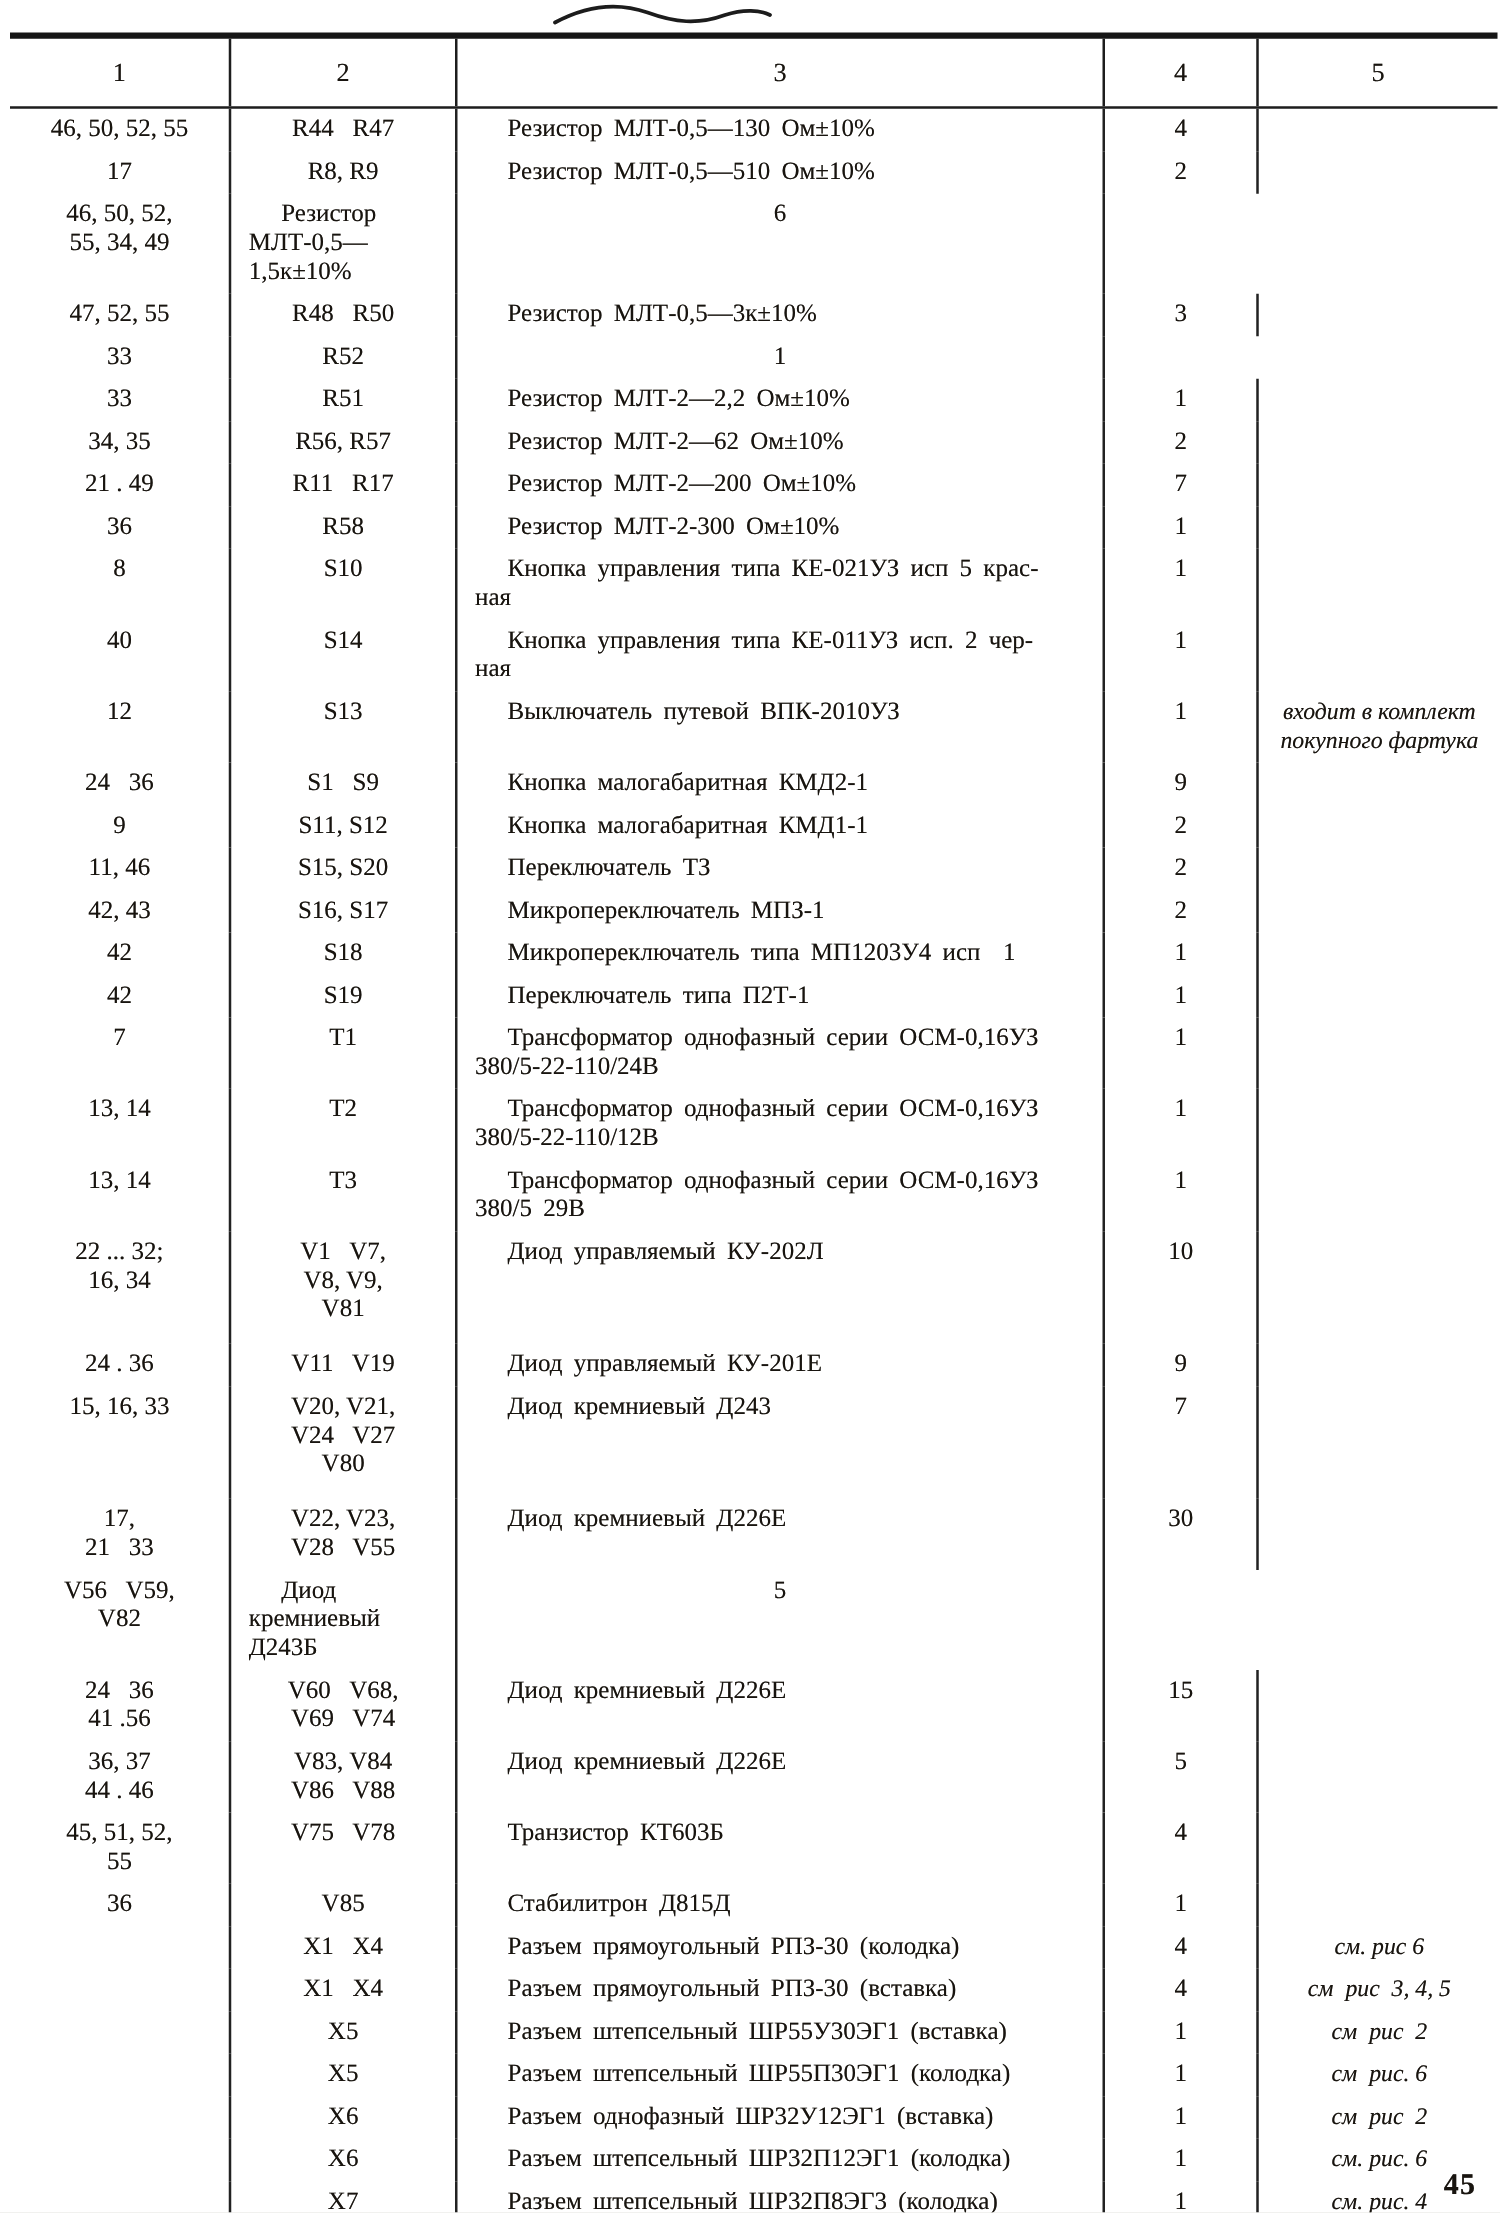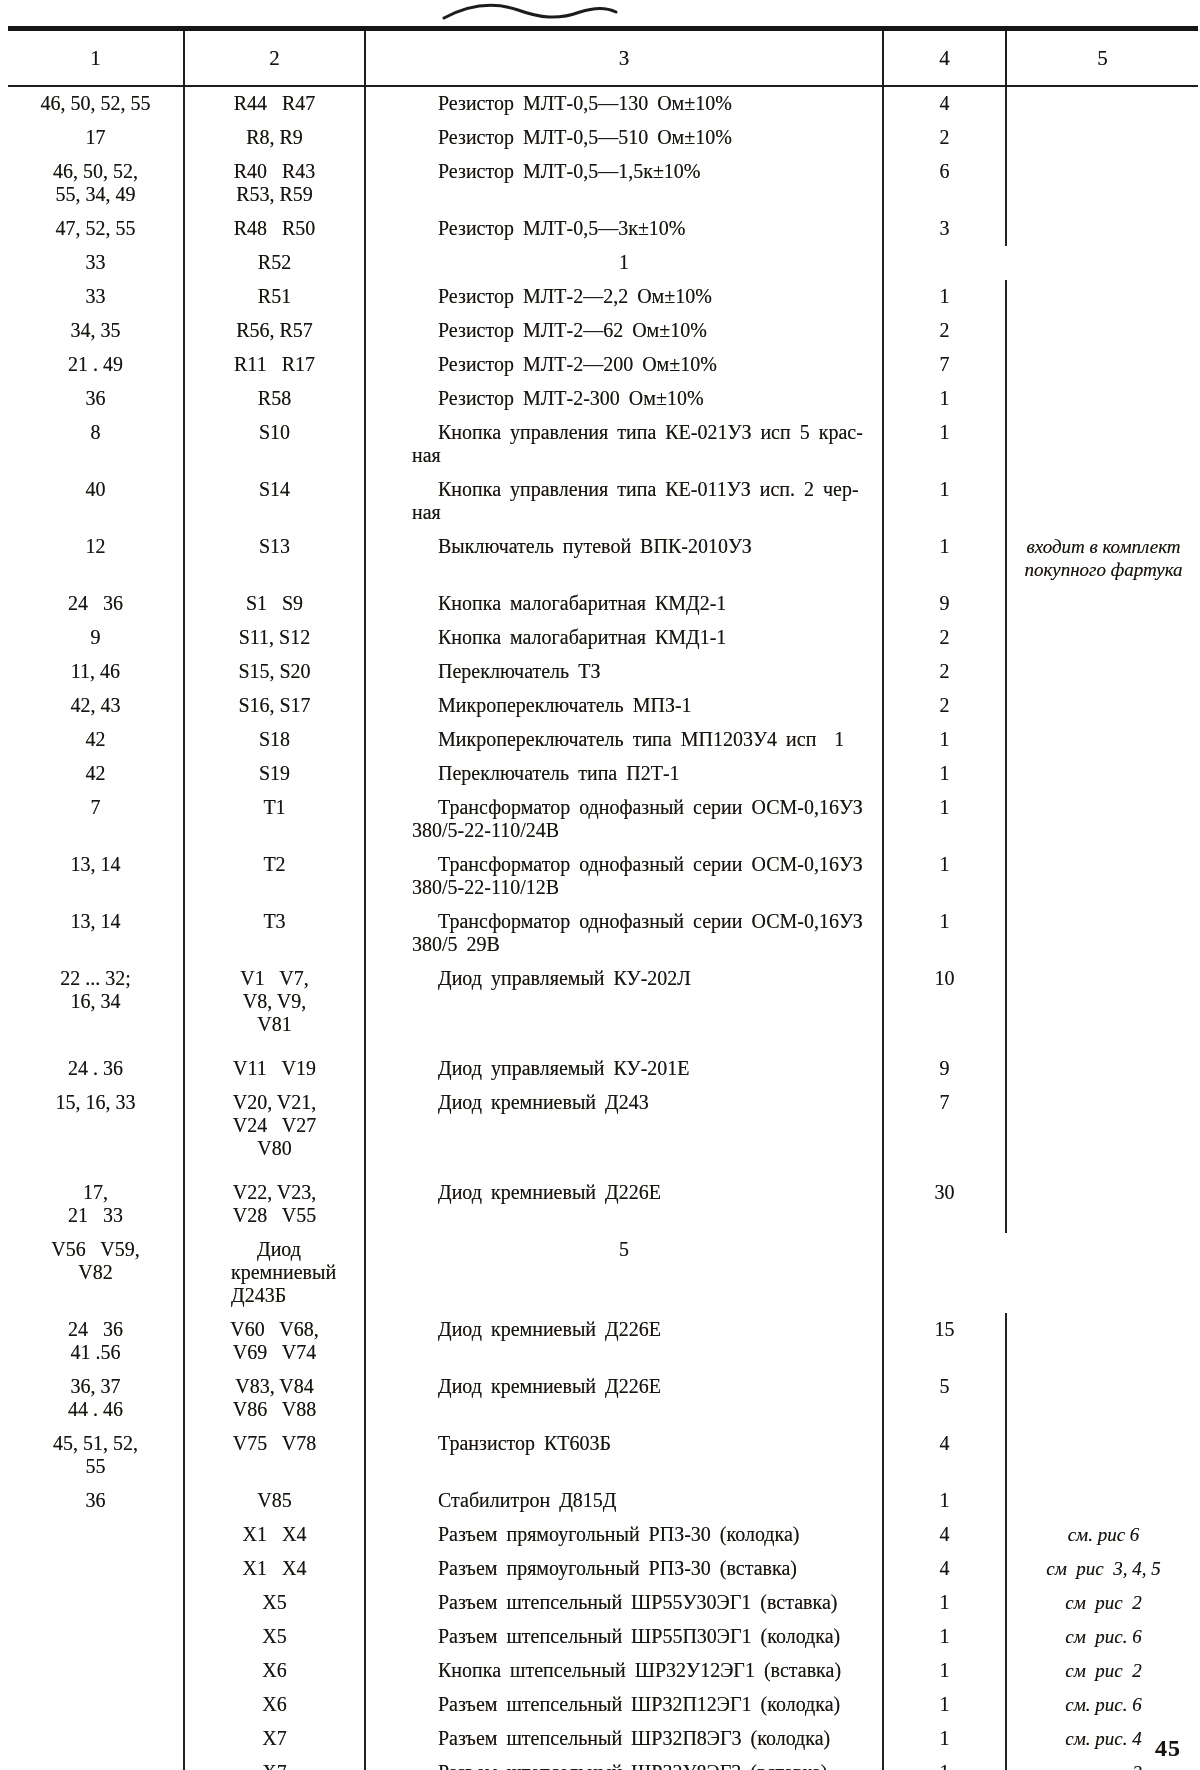--- a/index.html
+++ b/index.html
@@ -42,21 +42,20 @@
     text-align:center;
   }
   .trow > div:last-child{border-right:none;font-style:italic;}
   .trow.h3 > div{padding-bottom:16px;}
   .c3{
     text-align:left !important;
     padding-left:14px !important;
     padding-right:10px !important;
     text-indent:26px;
     word-spacing:4px;
-    margin-left:32px;
   }
   .c5{
     font-size:19px !important;
     padding-left:4px !important;
     padding-right:2px !important;
   }
   .pagenum{
     position:absolute;
     left:1155px;top:1735px;
     font-size:24px;
@@ -94,22 +93,20 @@
         <div class="trow">
     <div class="c1">17</div>
     <div class="c2">R8, R9</div>
     <div class="c3">Резистор МЛТ-0,5—510 Ом±10%</div>
     <div class="c4">2</div>
     <div class="c5"></div>
   </div>
         <div class="trow">
     <div class="c1">46, 50, 52,
 55, 34, 49</div>
-    <div class="c2">R40   R43
-R53, R59</div>
     <div class="c3">Резистор МЛТ-0,5—1,5к±10%</div>
     <div class="c4">6</div>
     <div class="c5"></div>
   </div>
         <div class="trow">
     <div class="c1">47, 52, 55</div>
     <div class="c2">R48   R50</div>
     <div class="c3">Резистор МЛТ-0,5—3к±10%</div>
     <div class="c4">3</div>
     <div class="c5"></div>
@@ -337,21 +334,21 @@
         <div class="trow">
     <div class="c1"></div>
     <div class="c2">X5</div>
     <div class="c3">Разъем штепсельный ШР55П30ЭГ1 (колодка)</div>
     <div class="c4">1</div>
     <div class="c5">см  рис. 6</div>
   </div>
         <div class="trow">
     <div class="c1"></div>
     <div class="c2">X6</div>
-    <div class="c3">Кнопка штепсельный ШР32У12ЭГ1 (вставка)</div>
+    <div class="c3">Разъем однофазный ШР32У12ЭГ1 (вставка)</div>
     <div class="c4">1</div>
     <div class="c5">см  рис  2</div>
   </div>
         <div class="trow">
     <div class="c1"></div>
     <div class="c2">X6</div>
     <div class="c3">Разъем штепсельный ШР32П12ЭГ1 (колодка)</div>
     <div class="c4">1</div>
     <div class="c5">см. рис. 6</div>
   </div>

